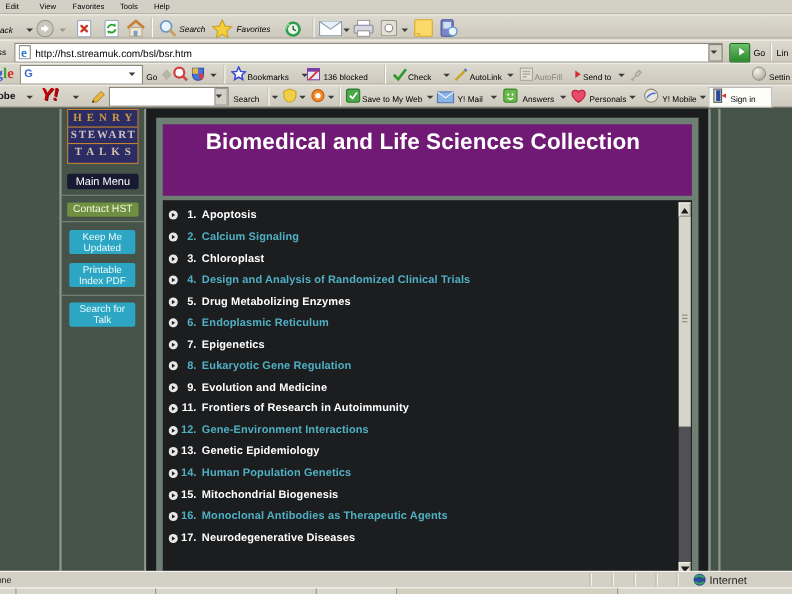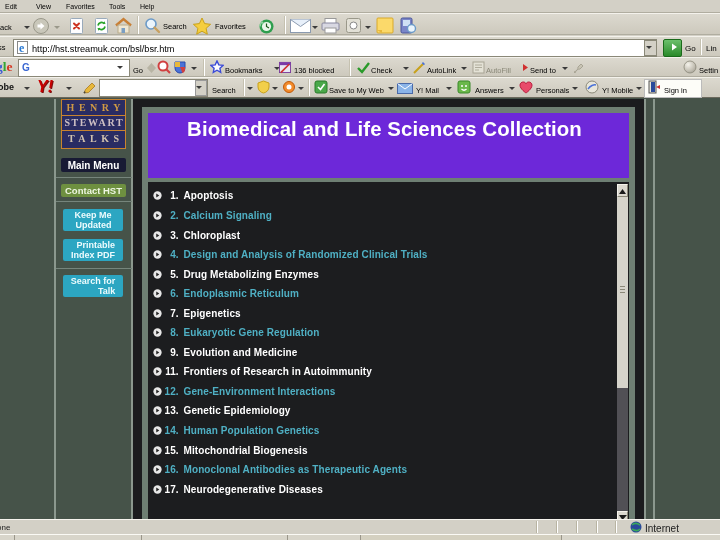--- a/index.html
+++ b/index.html
@@ -4,21 +4,21 @@
 <style>
 html,body{margin:0;padding:0;}
 body{width:720px;height:540px;position:relative;overflow:hidden;
  font-family:"Liberation Sans",sans-serif;background:#d3d0c6;}
 .abs{position:absolute;}
 
 #menubar{left:0;top:0;width:720px;height:13px;box-sizing:border-box;background:#d3d0c6;
  border-bottom:1px solid #b0ada0;font-size:7px;color:#000;}
 #menubar span{position:absolute;top:3px;}
 #toolbar{left:0;top:13px;width:720px;height:22px;box-sizing:border-box;background:linear-gradient(#dcd9cf,#cdc9bd);
- border-top:1px solid #f4f2ec;border-bottom:1px solid #b0ada0;}
+ border-top:1px solid #f4f2ec;border-bottom:1px solid #b0ada0;font-style:italic;}
 #addrbar{left:0;top:36px;width:720px;height:21px;box-sizing:border-box;background:linear-gradient(#dcd9cf,#cdc9bd);
  border-top:1px solid #f4f2ec;border-bottom:1px solid #b0ada0;}
 #gbar{left:0;top:57px;width:720px;height:20px;box-sizing:border-box;background:linear-gradient(#dcd9cf,#cdc9bd);
  border-top:1px solid #f4f2ec;border-bottom:1px solid #b0ada0;}
 #ybar{left:0;top:77px;width:720px;height:21px;box-sizing:border-box;background:linear-gradient(#dcd9cf,#cdc9bd);
  border-top:1px solid #f4f2ec;border-bottom:1px solid #6a685c;}
 #page{left:0;top:98px;width:720px;height:421px;background:#465349;overflow:hidden;}
 #status{left:0;top:519px;width:720px;height:14px;background:#d3d0c6;border-top:1px solid #f6f4ee;
  font-size:8px;color:#222;}
 #task{left:0;top:534px;width:720px;height:6px;background:#d8d5ca;border-top:1px solid #fbfaf5;}
@@ -27,26 +27,26 @@
 .tlabel{position:absolute;font-size:7.5px;color:#000;top:8px;}
 .darr{position:absolute;width:0;height:0;border-left:3px solid transparent;
  border-right:3px solid transparent;border-top:3px solid #3a3a3a;top:12px;}
 
 .vline{position:absolute;width:2px;background:#8b988e;}
 #logo{left:61px;top:1px;width:63px;height:48px;border:1.5px solid #c8832f;background:#2a2c63;font-family:Liberation Serif, serif;}
 #logo .row{height:14.6px;border-bottom:1.5px solid #c8832f;display:flex;align-items:center;
  justify-content:center;font-weight:bold;}
 #logo .row:last-child{border-bottom:none;}
 .sbtn{position:absolute;left:61px;width:65px;display:flex;align-items:center;justify-content:center;
- text-align:right;font-weight:bold;border-radius:2px;}
+ text-align:center;font-weight:normal;border-radius:2px;}
 .teal{left:63px;width:60px;background:#2ca6c2;color:#ecfbfd;font-size:9px;line-height:10.5px;}
 .shr{position:absolute;left:56px;width:76px;height:1px;background:#76857c;}
 #blackpanel{left:133px;top:1px;width:511px;height:420px;background:#1b1c1e;}
 #frame{left:142px;top:9px;width:493px;height:412px;background:#6e7f73;}
-#titlecell{left:148px;top:15px;width:481px;height:65px;background:#6d28d9;text-align:center;padding-right:8px;box-sizing:border-box;}
+#titlecell{left:148px;top:15px;width:481px;height:65px;background:#701a75;text-align:center;padding-right:8px;box-sizing:border-box;}
 #listcell{left:148px;top:84px;width:481px;height:337px;background:#1c1d1f;}
 #title1{margin:0;padding-top:5px;font-size:20.4px;font-weight:bold;color:#fff;letter-spacing:0.1px;}
 .sub{font-size:13.5px;font-weight:bold;color:#2fb9d6;line-height:14px;}
 .lrow{height:19.55px;display:flex;align-items:center;font-weight:bold;font-size:10px;}
 .lrow .num{width:15px;text-align:right;white-space:pre;flex:none;padding-left:2px;}
 .lrow .ttl{margin-left:5px;letter-spacing:0.1px;white-space:nowrap;}
 .w{color:#fff;}
 .t{color:#4fb0c4;}
 .bull{width:9px;height:9px;margin-left:4.5px;flex:none;}
 

